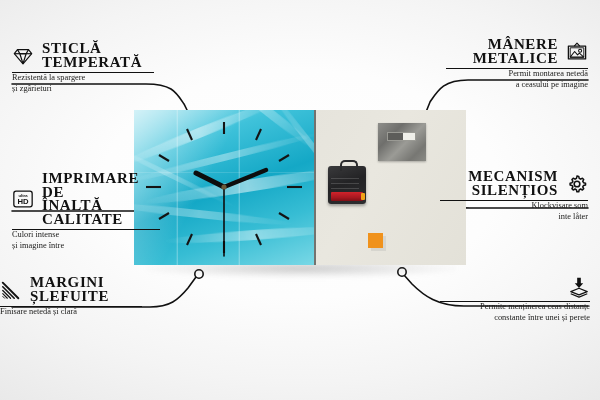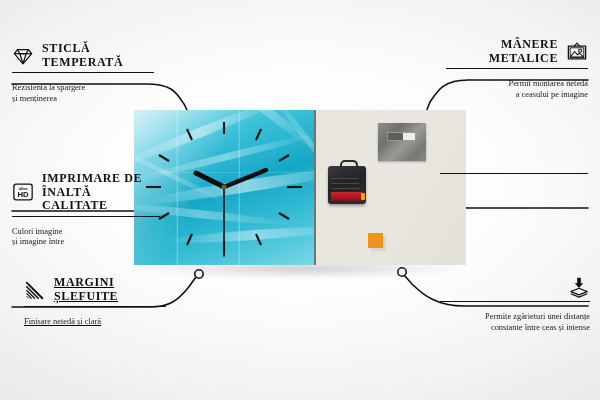--- a/index.html
+++ b/index.html
@@ -103,39 +103,39 @@
     filter: blur(2px);
   }
 
   
   .callout { position:absolute; }
   .callout .row { display:flex; align-items:center; gap:8px; }
   .callout.left .row  { justify-content:flex-start; }
   .callout.right .row { justify-content:flex-end; }
   .title {
     font-family:"Liberation Serif", serif;
-    font-weight:700; font-size:12px; line-height:13.5px;
+    font-weight:700; font-size:15px; line-height:13.5px;
     letter-spacing:.6px; color:#111;
     text-transform:uppercase;
   }
   .callout.left  .title { text-align:left; }
   .callout.right .title { text-align:right; }
   .rule { height:1.4px; background:#111; margin-top:3px; }
   .sub {
     font-family:"Liberation Serif", serif;
-    font-size:8.4px; line-height:10.4px; color:#20201f; margin-top:10px;
+    font-size:8.4px; line-height:10.4px; color:#20201f; margin-top:0;
   }
   .callout.right .sub { text-align:right; }
   .ico { width:22px; height:22px; flex:0 0 22px; }
   .ico svg { display:block; width:22px; height:22px; }
 
   
   #c-sticla     { left:12px;  top:42px;  width:142px; }
   #c-hd         { left:12px;  top:172px; width:148px; }
-  #c-margini    { left:24px;  top:276px; width:142px;text-decoration:underline; }
+  #c-margini    { left:0;  top:276px; width:142px; }
   #c-manere     { left:446px; top:38px;  width:142px; }
   #c-mecanism   { left:440px; top:170px; width:148px; }
   #c-distantier { left:440px; top:276px; width:150px; }
 </style>
 </head>
 <body>
 
 <div id="stage">
 
   <svg id="wires" viewBox="0 0 600 400" preserveAspectRatio="none">
@@ -226,21 +226,21 @@
       <div>
         <div class="title">
           <div>STICLĂ</div>
           <div>TEMPERATĂ</div>
         </div>
       </div>
     </div>
     <div class="rule"></div>
     <div class="sub">
       <div>Rezistentă la spargere</div>
-      <div>și menținerea</div>
+      <div>și zgârieturi</div>
     </div>
   </div>
 
   <div class="callout left" id="c-hd">
     <div class="row">
       <span class="ico">
         <svg viewBox="0 0 24 24">
           <rect x="2" y="3.5" width="20" height="17" rx="2.4" fill="none" stroke="#111" stroke-width="1.4"></rect>
           <text x="12" y="10.3" text-anchor="middle" font-family="Liberation Sans, sans-serif" font-size="4.6" font-weight="700" fill="#111">ultra</text>
           <text x="12" y="17.8" text-anchor="middle" font-family="Liberation Sans, sans-serif" font-size="8.4" font-weight="700" fill="#111">HD</text>
@@ -248,21 +248,21 @@
       </span>
       <div>
         <div class="title">
           <div>IMPRIMARE DE</div>
           <div>ÎNALTĂ CALITATE</div>
         </div>
       </div>
     </div>
     <div class="rule"></div>
     <div class="sub">
-      <div>Culori imagine</div>
+      <div>Culori intense</div>
       <div>și imagine între</div>
     </div>
   </div>
 
   <div class="callout left" id="c-margini">
     <div class="row">
       <span class="ico">
         <svg viewBox="0 0 24 24" stroke="#111" stroke-linecap="round">
           <line x1="3" y1="4" x2="20" y2="21" stroke-width="2.1"></line>
           <line x1="3" y1="8.5" x2="15.5" y2="21" stroke-width="1.7"></line>
@@ -304,33 +304,51 @@
       </span>
     </div>
     <div class="rule"></div>
     <div class="sub">
       <div>Permit montarea netedă</div>
       <div>a ceasului pe imagine</div>
     </div>
   </div>
 
   <div class="callout right" id="c-mecanism">
-    <div class="rule"></div>
+    <div class="row">
+      <div>
+        <div class="title">
+          <div>MECANISM</div>
+          <div>SILENȚIOS</div>
+        </div>
+      </div>
+      <span class="ico">
+        <svg viewBox="0 0 24 24" fill="none" stroke="#111" stroke-width="1.7" stroke-linejoin="round">
+          <path d="M12 3.2 l1.9 .5 .5 2.1 1.5 .9 2-1 1.4 1.4 -1 2 .9 1.5 2.1 .5 0 2 -2.1 .5 -.9 1.5 1 2 -1.4 1.4 -2-1 -1.5 .9 -.5 2.1 -2 0 -.5-2.1 -1.5-.9 -2 1 -1.4-1.4 1-2 -.9-1.5 -2.1-.5 0-2 2.1-.5 .9-1.5 -1-2 1.4-1.4 2 1 1.5-.9 .5-2.1 Z"></path>
+          <circle cx="12" cy="12" r="3.1"></circle>
+        </svg>
+      </span>
+    </div>
+    <div class="rule"></div>
+    <div class="sub">
+      <div>Klockvisare som</div>
+      <div>inte låter</div>
+    </div>
   </div>
 
   <div class="callout right" id="c-distantier">
     <div class="row">
       <span class="ico">
         <svg viewBox="0 0 24 24" fill="none" stroke="#111" stroke-width="1.3" stroke-linejoin="round">
           <path d="M10 2 h4 v6 h2.6 L12 13 L7.4 8 H10 Z" fill="#111" stroke="none"></path>
           <path d="M12 13.4 L21 17 L12 20.6 L3 17 Z"></path>
           <path d="M3 19.4 L12 23 L21 19.4"></path>
         </svg>
       </span>
     </div>
     <div class="rule"></div>
     <div class="sub">
-      <div>Permite zgârieturi unei distanțe</div>
-      <div>constante între ceas și intense</div>
+      <div>Permite menținerea ceas distanțe</div>
+      <div>constante între unei și perete</div>
     </div>
   </div>
 
 </div>
 
 </body></html>

